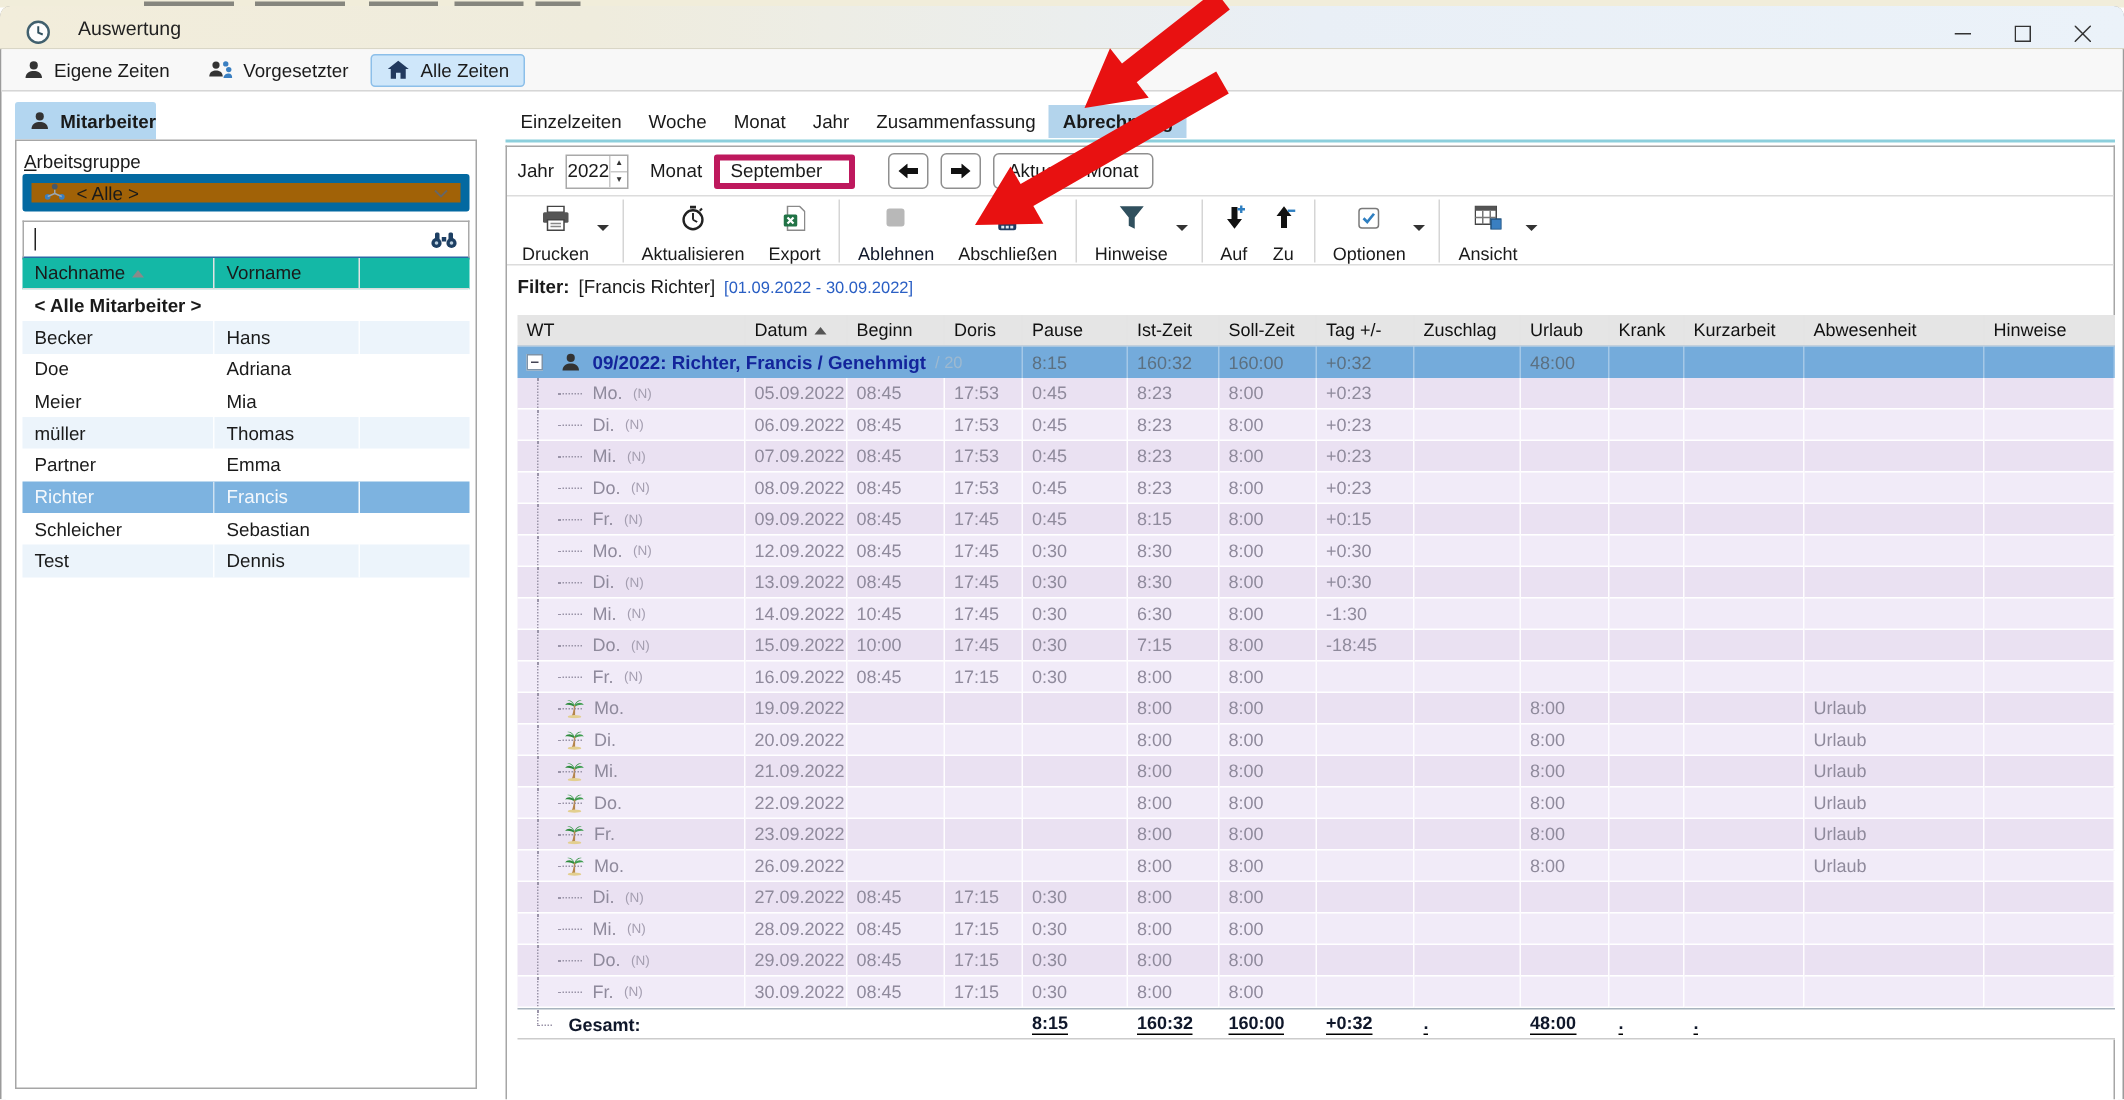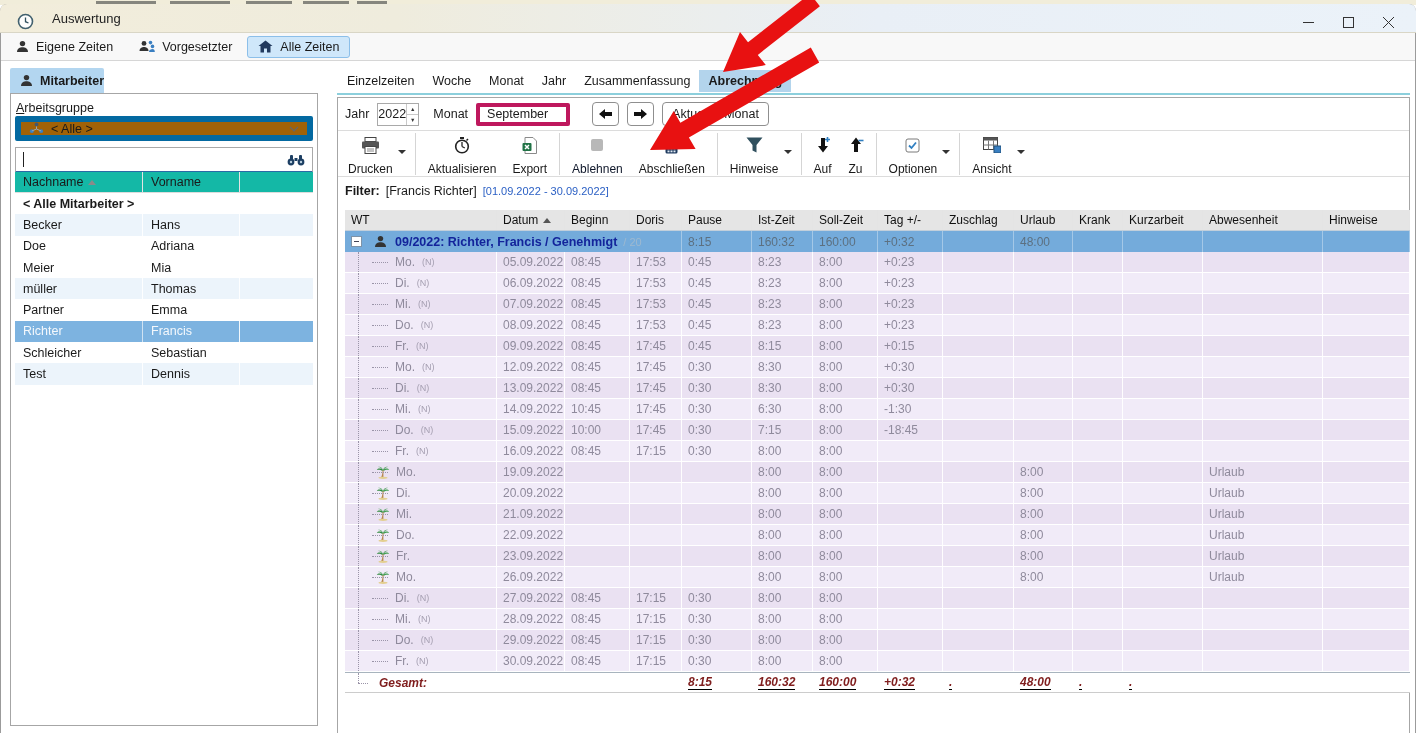--- a/index.html
+++ b/index.html
@@ -100,21 +100,21 @@
   .drow.odd { background:#eae1f2; }
   .drow.even { background:#f1ebf8; }
   .wtcell { position:relative; }
   .wtcell .treev { position:absolute; left:13px; top:0; bottom:0; border-left:1px dotted #9a94a8; }
   .wtcell .treeh { position:absolute; left:27px; top:10px; width:16px; border-top:1px dotted #9a94a8; }
   .wtcell .wtxt { margin-left:50px; }
   .wtcell.vac .wtxt { margin-left:6px; }
   .wtcell .palm { margin-left:31px; }
   .ntag { font-size:9px; color:#a49eb0; margin-left:7px; }
   #total-row { background:#fff; border-top:1px solid #a8b4be; border-bottom:1px solid #cccccc; }
-  #total-row > div { font-weight:bold; color:#7f1d1d;font-style:italic; }
+  #total-row > div { font-weight:bold; color:#0f172a; }
   #total-row .tre { position:relative; }
   #total-row .tre .corner { position:absolute; left:13px; top:0; height:10px; border-left:1px dotted #9a94a8; }
   #total-row .tre .hstub { position:absolute; left:13px; top:10px; width:10px; border-top:1px dotted #9a94a8; }
   #total-row .tre .tlab { margin-left:28px; }
   .tot-val { border-bottom:1px solid #000; line-height:13px; }
   .expbox { width:11px; height:11px; border:1px solid #7e93a8; background:#fff; display:inline-flex; align-items:center; justify-content:center; margin:0 6px 0 2px; }
   .expbox i { width:5px; height:1px; background:#445; }
 
   #arrows { left:0; top:0; width:1416px; height:733px; pointer-events:none; z-index:60; }
   svg { display:block; }

